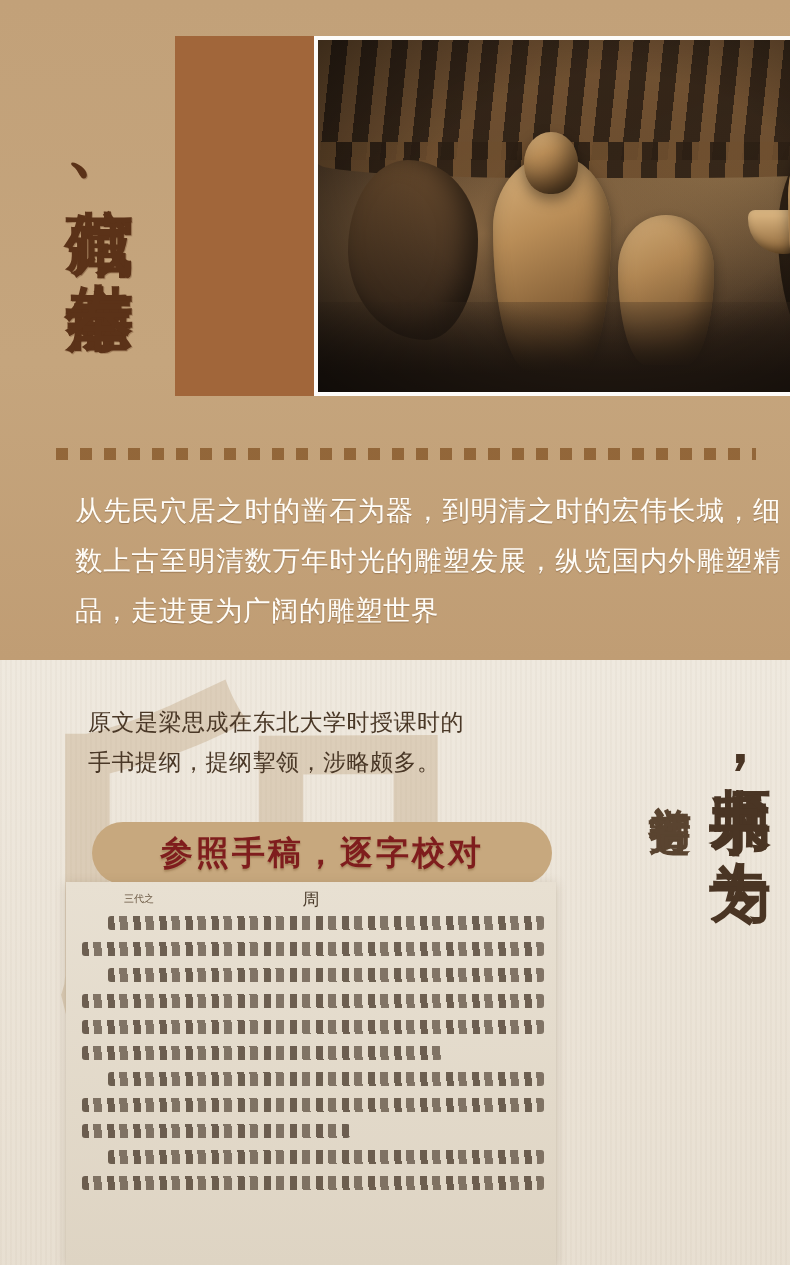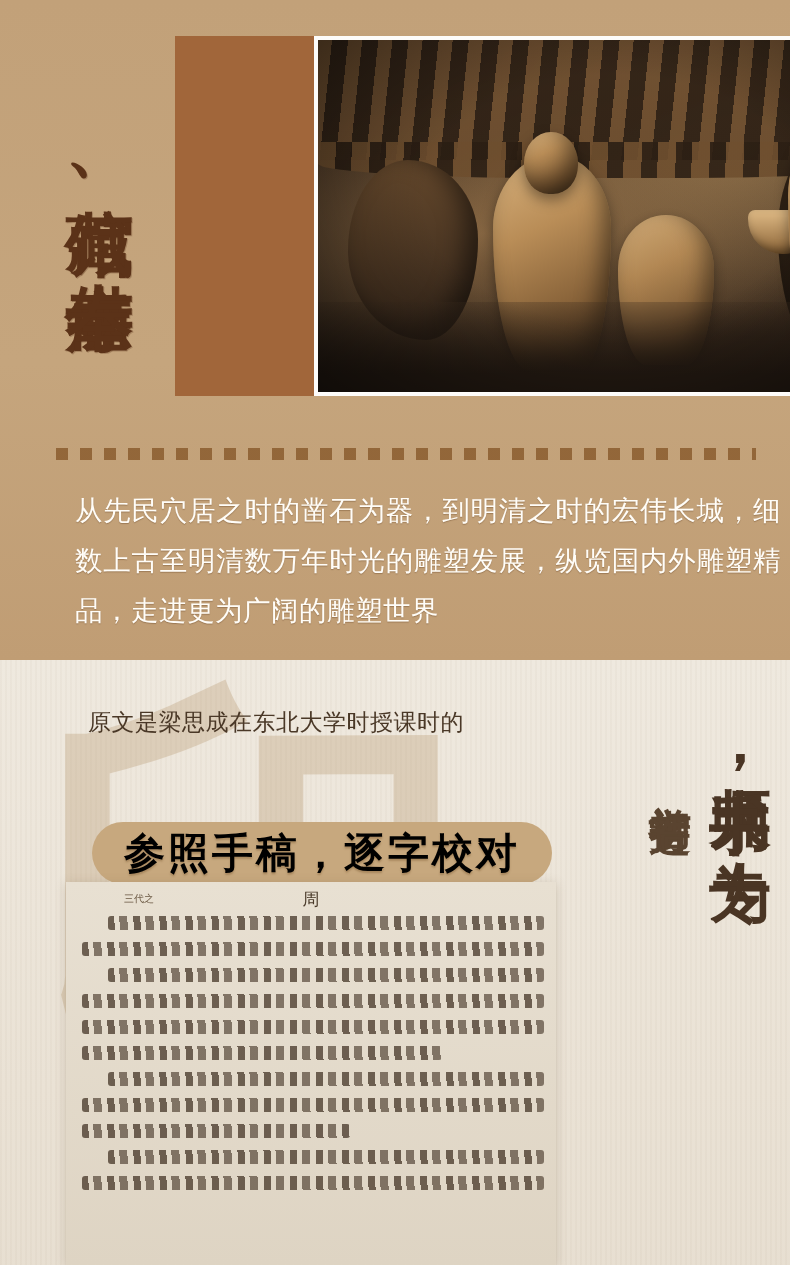--- a/index.html
+++ b/index.html
@@ -199,24 +199,24 @@
     top: 162px;
     width: 460px;
     height: 62px;
     background: #c7a87e;
     border-radius: 32px;
     display:flex;
     align-items:center;
     justify-content:center;
   }
   .ribbon span {
-    color:#000000;
+    color:#7f1d1d;
     font-family:"DejaVu Serif", serif;
     font-weight: bold;
-    font-size: 41px;
+    font-size: 33px;
     letter-spacing: 3px;
     text-shadow: 0 2px 2px rgba(110,75,35,.35);
   }
 
   
   .manuscript {
     position:absolute;
     left: 66px;
     top: 222px;
     width: 490px;
@@ -328,20 +328,21 @@
 
   <div class="hero-text">从先民穴居之时的凿石为器，到明清之时的宏伟长城，细数上古至明清数万年时光的雕塑发展，纵览国内外雕塑精品，走进更为广阔的雕塑世界</div>
 </div>
 
 <div class="paper">
 
   <div class="ghost-glyph">印</div>
 
   <div class="paper-intro">
     <div>原文是梁思成在东北大学时授课时的</div>
+    <div>手书提纲，提纲挈领，涉略颇多。</div>
   </div>
 
   <div class="ribbon">
     <span>参照手稿，逐字校对</span>
   </div>
 
   <div class="manuscript">
     <div class="ms-title">周</div>
     <div class="ms-sub">三代之</div>
     <div class="ms-lines">

